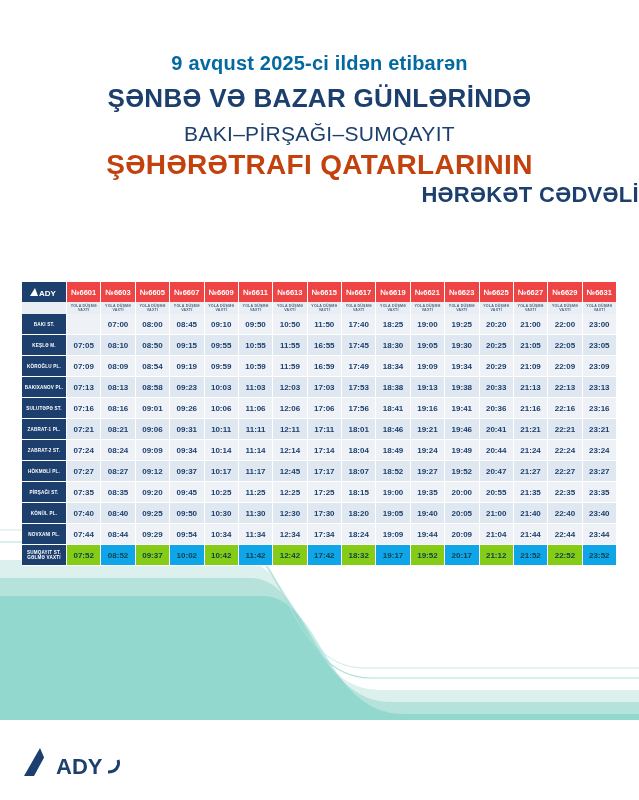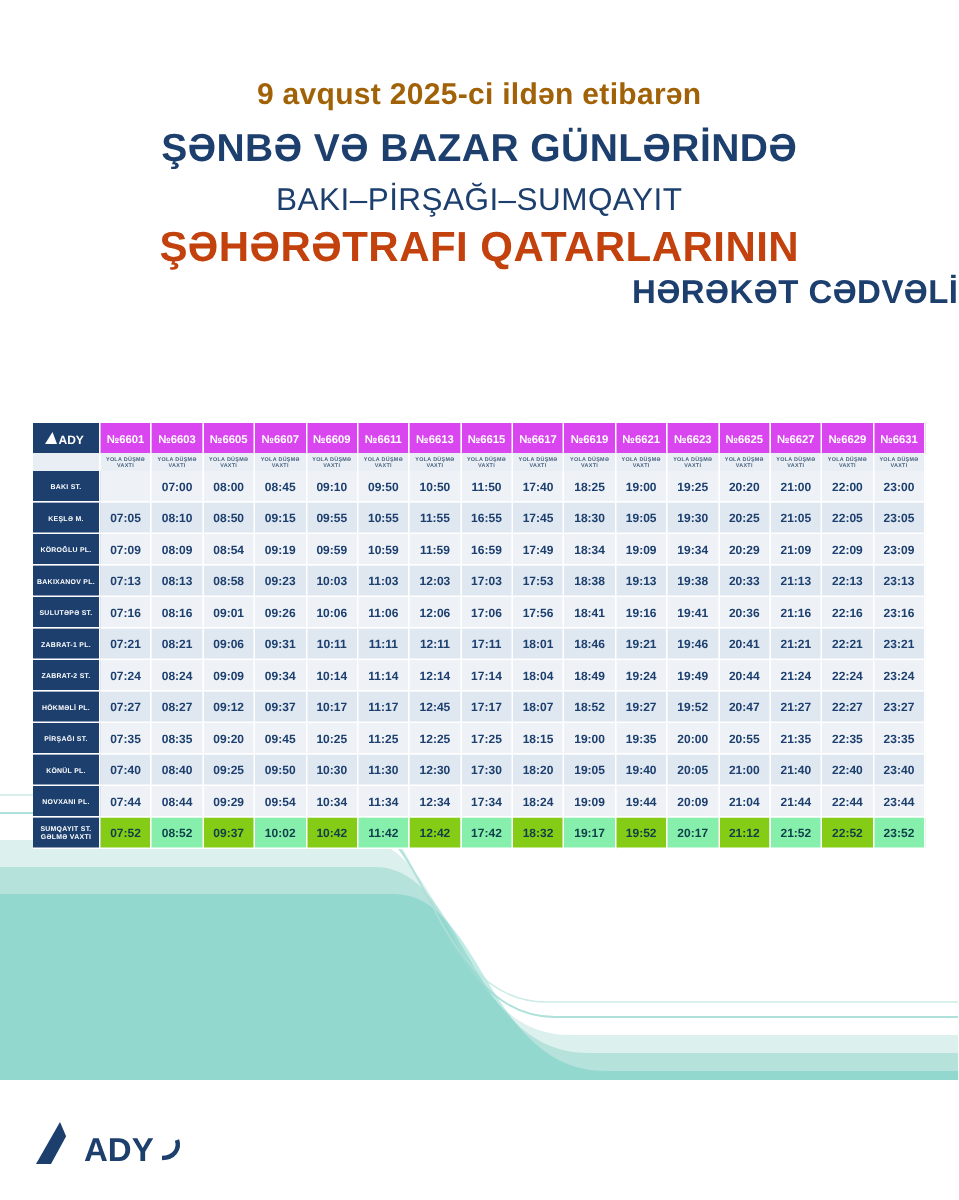--- a/index.html
+++ b/index.html
@@ -13,21 +13,21 @@
   .page{
     position:absolute;inset:0;
     background:#ffffff;
   }
   
   .title-block{
     position:absolute;left:0;top:52px;width:639px;text-align:center;
     color:#1c3f6e;
   }
   .title-line1{
-    font-size:20px;font-weight:bold;letter-spacing:.2px;color:#a16207;
+    font-size:20px;font-weight:bold;letter-spacing:.2px;color:#0369a1;
     margin-bottom:8px;
   }
   .title-line2{
     font-size:26px;font-weight:bold;letter-spacing:.3px;line-height:30px;color:#1c3f6e;
   }
   .title-line3{
     font-size:21px;font-weight:normal;letter-spacing:.3px;line-height:32px;color:#1c3f6e;
     margin-top:5px;
   }
   .title-line4{
@@ -43,21 +43,21 @@
   
   .table-wrap{
     position:absolute;left:22px;top:282px;width:595px;
   }
   table{
     border-collapse:collapse;width:595px;table-layout:fixed;
   }
   th,td{padding:0;margin:0;}
   
   .hdr th{
-    background:#d946ef;color:#ffffff;height:20px;
+    background:#ef4444;color:#ffffff;height:20px;
     font-size:7.5px;font-weight:bold;text-align:center;vertical-align:middle;
     border-right:1px solid #ffffff;
   }
   .hdr th.logo-cell{
     background:#1c3f6e;width:44px;
   }
   .sub th{
     background:#e9eef4;color:#4a6480;height:12px;
     font-size:3.6px;font-weight:bold;text-align:center;vertical-align:middle;
     border-right:1px solid #ffffff;letter-spacing:.2px;
@@ -72,21 +72,21 @@
   }
   td.time{
     height:20px;font-size:8px;font-weight:bold;text-align:center;vertical-align:middle;
     color:#1c3f6e;border-right:1px solid #ffffff;border-bottom:1px solid #ffffff;
   }
   tr.odd td.time{background:#eef2f7;}
   tr.even td.time{background:#dfe7f0;}
   
   tr.last td.time{background:#84cc16;color:#0f3f48;}
   tr.last td.station{background:#1c3f6e;}
-  tr.last td.time.alt{background:#86efac;}
+  tr.last td.time.alt{background:#0ea5e9;}
   
   .ady-logo-head{
     display:flex;align-items:center;justify-content:center;height:100%;
   }
   .ady-logo-head svg{display:block;}
   
   .bottom-logo{
     position:absolute;left:22px;top:742px;width:120px;height:40px;
   }
 </style>

